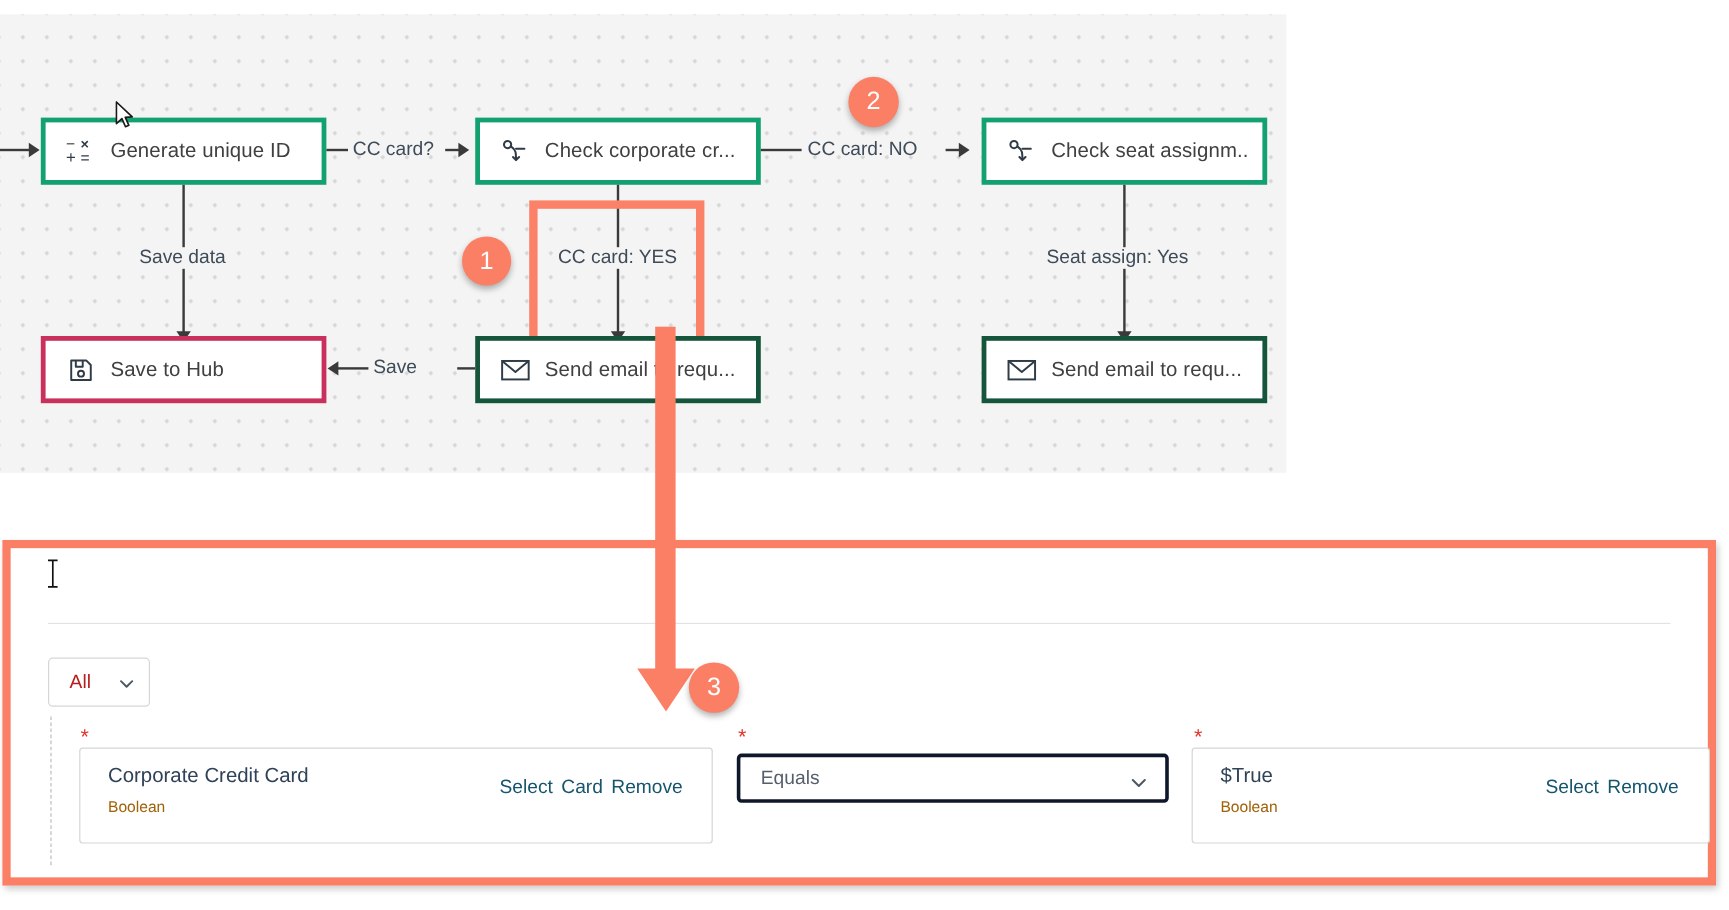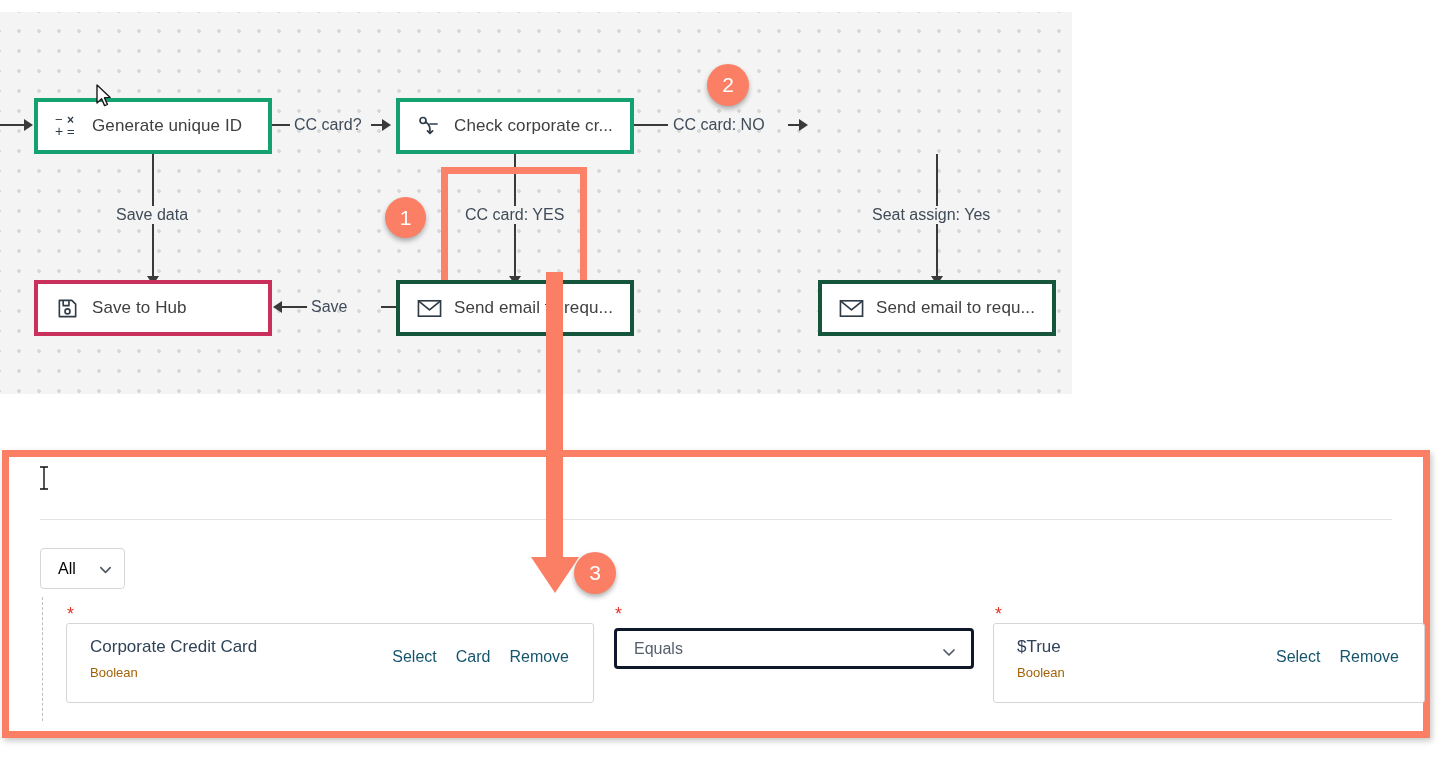--- a/index.html
+++ b/index.html
@@ -100,34 +100,34 @@
     font-size:25px;color:#2f4257;font-weight:400;letter-spacing:.2px;
   }
   #rules-divider{position:absolute;left:31px;top:62px;right:31px;height:1px;background:#e3e3e3;}
 
   #scope-select{
     position:absolute;left:31px;top:91px;width:85px;height:41px;
     border:1px solid #d6d6d6;border-radius:4px;background:#fff;
     display:flex;align-items:center;
     box-sizing:border-box;
   }
-  #scope-select .sel-val{font-size:16px;color:#000000;margin-left:17px;}
+  #scope-select .sel-val{font-size:16px;color:#b91c1c;margin-left:17px;}
   #scope-select .sel-chev{position:absolute;right:11px;top:13px;}
 
   #dashed-rail{position:absolute;left:33px;top:140px;width:0;height:124px;
     border-left:1px dashed #bdbdbd;}
 
   .rule-field{
     position:absolute;box-sizing:border-box;
     border:1px solid #d6d6d6;border-radius:3px;background:#ffffff;
   }
   .req-star{position:absolute;color:#e2342a;font-size:18px;line-height:1;}
   .field-main{position:absolute;left:23px;top:13px;font-size:17px;color:#2f4257;}
   .field-sub{position:absolute;left:23px;top:41px;font-size:13px;color:#a16207;}
-  .field-actions{position:absolute;top:24px;display:flex;gap:19px;}
+  .field-actions{position:absolute;top:24px;display:flex;gap:7px;}
   .field-actions span{font-size:16px;color:#15556e;cursor:pointer;}
 
   #op-select{
     position:absolute;left:614px;top:628px;width:360px;height:41px;
     border:3px solid #0f172a;border-radius:4px;background:#fff;
     box-sizing:border-box;display:flex;align-items:center;
   }
   #op-select .sel-val{font-size:16px;color:#555f6b;margin-left:17px;}
   #op-select .sel-chev{position:absolute;right:14px;top:13px;}
 
@@ -170,20 +170,31 @@
       </svg>
     </span>
     <span class="nd-label">Check corporate cr...</span>
   </div>
 
   <div class="edge-line edge-h" style="left:634px;top:112px;width:34px;"></div>
   <div class="edge-label" style="left:673px;top:104px;">CC card: NO</div>
   <div class="edge-line edge-h" style="left:788px;top:112px;width:14px;"></div>
   <div class="arrow-r" style="left:799px;top:107px;"></div>
 
+  <div class="node green" style="left:818px;top:86px;width:238px;height:56px;">
+    <span class="nd-icon">
+      <svg width="24" height="24" viewBox="0 0 24 24" fill="none" stroke="#2f3b46" stroke-width="1.7">
+        <circle cx="6" cy="6.5" r="3"></circle>
+        <path d="M9 8.2 C13 11 13 13 13 19" stroke-linecap="round"></path>
+        <path d="M13 10 H20" stroke-linecap="round"></path>
+        <path d="M10.5 16.8 L13 19.4 L15.6 16.8" stroke-linecap="round" stroke-linejoin="round"></path>
+      </svg>
+    </span>
+    <span class="nd-label">Check seat assignm..</span>
+  </div>
 
   <div class="edge-line edge-v" style="left:152px;top:142px;height:128px;"></div>
   <div class="edge-label" style="left:112px;top:194px;background:#f4f4f4;padding:0 4px;">Save data</div>
   <div class="arrow-d" style="left:147px;top:264px;"></div>
 
   <div class="edge-line edge-v" style="left:514px;top:142px;height:128px;"></div>
   <div class="edge-label" style="left:461px;top:194px;background:#f4f4f4;padding:0 4px;">CC card: YES</div>
   <div class="arrow-d" style="left:509px;top:264px;"></div>
 
   <div class="edge-line edge-v" style="left:936px;top:142px;height:128px;"></div>

